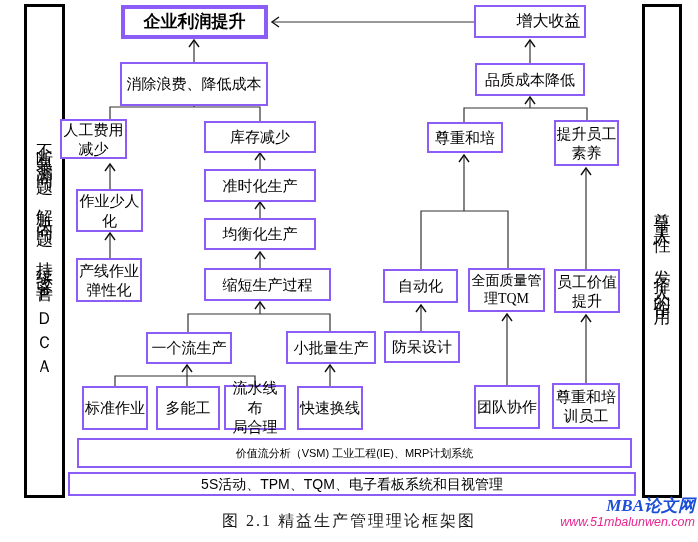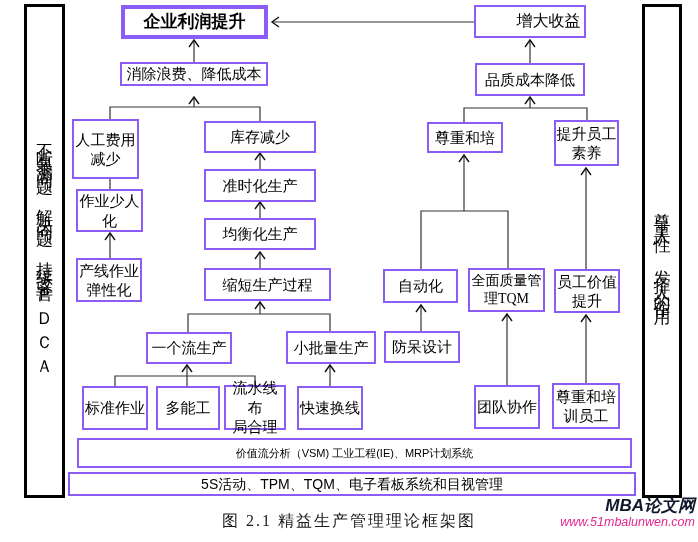--- a/index.html
+++ b/index.html
@@ -26,21 +26,21 @@
   .nbox.barwide2{font-size:14px;line-height:1;}
   svg.connectors{position:absolute;left:0;top:0;pointer-events:none;}
   svg.connectors path{stroke:#333;stroke-width:1.2;fill:none;}
   svg.connectors path.chev{stroke:#111;stroke-width:1.4;}
   .caption{
     position:absolute;left:0;top:511px;width:698px;text-align:center;
     font-family:"Liberation Serif","DejaVu Serif",serif;
     font-size:16px;letter-spacing:2px;color:#1a1a1a;
   }
   .wm{position:absolute;right:3px;top:497px;text-align:right;font-style:italic;line-height:1.1;}
-  .wm-site{font-weight:bold;font-size:17px;color:#0f172a;}
+  .wm-site{font-weight:bold;font-size:17px;color:#1d4ed8;font-family:Liberation Serif, serif;}
   .wm-url{font-size:12.5px;color:#e6268f;}
 </style>
 </head>
 <body>
 
 <div class="stage">
 
   <div class="vbar" style="left:24px;top:4px;width:41px;height:494px">不断暴漏问题，解决问题，持续改善ＰＤＣＡ</div>
   <div class="vbar right" style="left:642px;top:4px;width:40px;height:494px">尊重人性，发挥人的作用</div>
 
@@ -98,24 +98,24 @@
 
     <path d="M507 385 L507 314"></path>
       <path class="chev" d="M502 321 L507 314 L512 321"></path>
 
     <path d="M586 383 L586 315"></path>
       <path class="chev" d="M581 322 L586 315 L591 322"></path>
   </svg>
 
   <div class="nbox big" style="left:121px;top:5px;width:147px;height:34px">企业利润提升</div>
   <div class="nbox thin" style="left:474px;top:5px;width:112px;height:33px">增大收益</div>
-  <div class="nbox" style="left:120px;top:62px;width:148px;height:24px">消除浪费、降低成本</div>
+  <div class="nbox" style="left:120px;top:62px;width:148px;height:44px">消除浪费、降低成本</div>
   <div class="nbox" style="left:475px;top:63px;width:110px;height:33px">品质成本降低</div>
 
-  <div class="nbox" style="left:72px;top:119px;width:67px;height:60px">人工费用
+  <div class="nbox" style="left:60px;top:119px;width:67px;height:40px">人工费用
 减少</div>
   <div class="nbox" style="left:76px;top:189px;width:67px;height:43px">作业少人
 化</div>
   <div class="nbox" style="left:76px;top:258px;width:66px;height:44px">产线作业
 弹性化</div>
 
   <div class="nbox" style="left:204px;top:121px;width:112px;height:32px">库存减少</div>
   <div class="nbox" style="left:204px;top:169px;width:112px;height:33px">准时化生产</div>
   <div class="nbox" style="left:204px;top:218px;width:112px;height:32px">均衡化生产</div>
   <div class="nbox" style="left:204px;top:268px;width:127px;height:33px">缩短生产过程</div>

